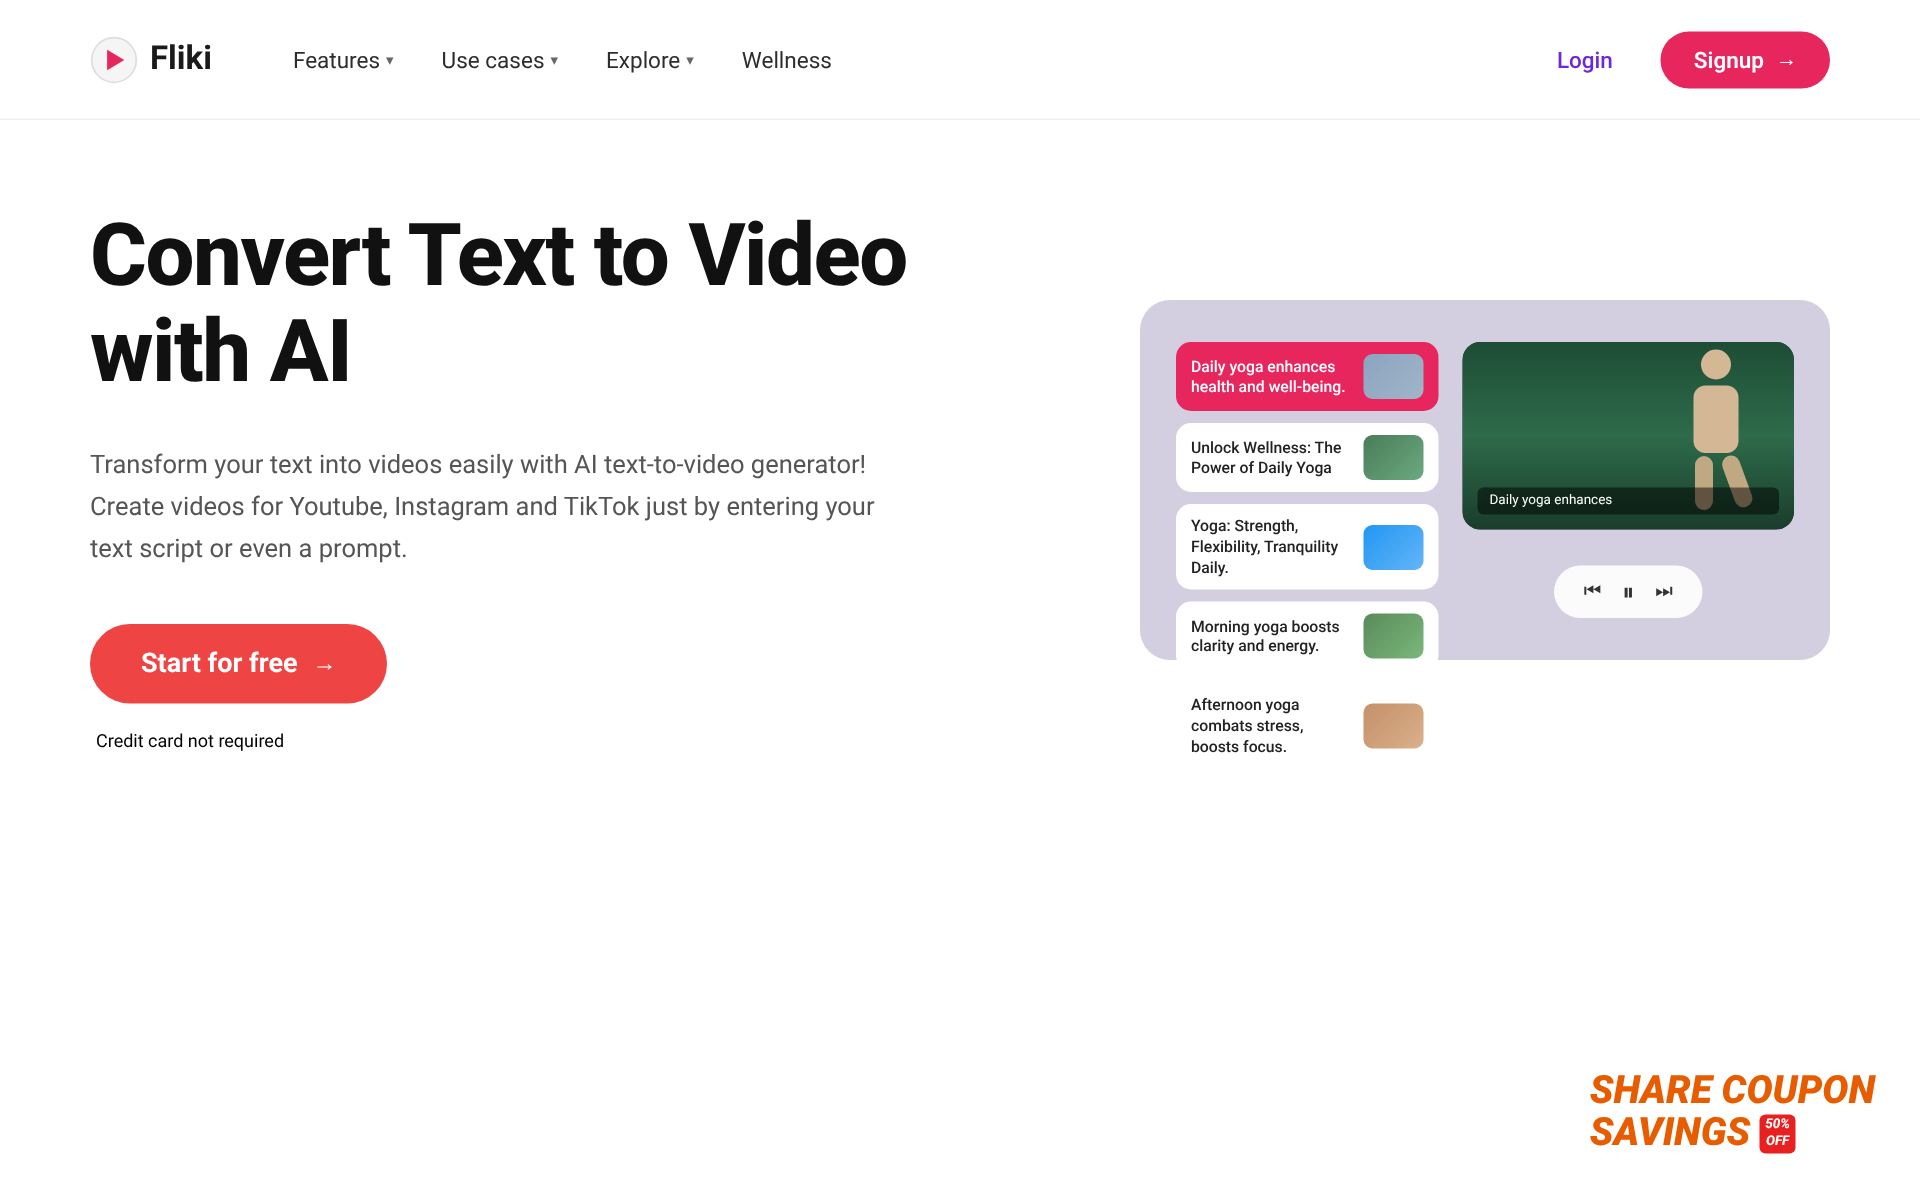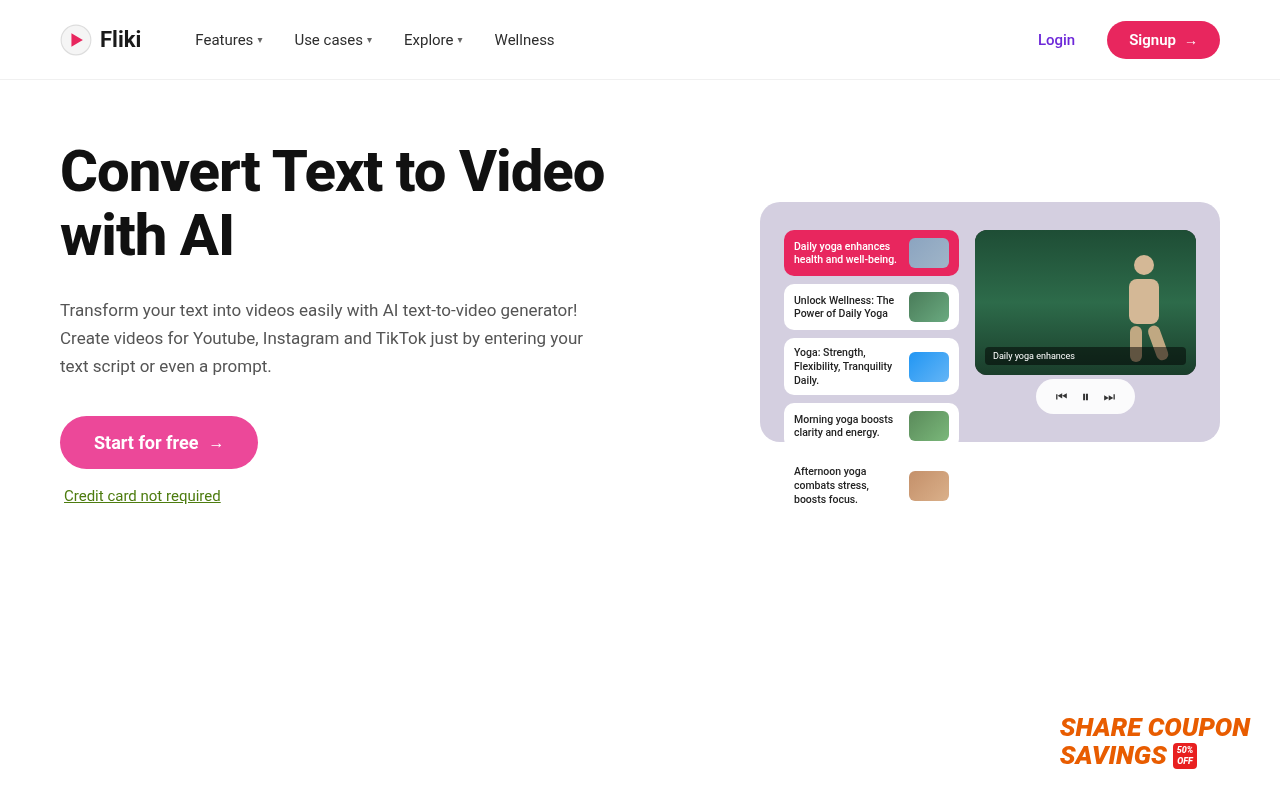--- a/index.html
+++ b/index.html
@@ -108,36 +108,35 @@
       font-size: 17px;
       line-height: 1.65;
       color: #555555;
       margin-bottom: 36px;
       max-width: 540px;
     }
     .start-btn {
       display: inline-flex;
       align-items: center;
       gap: 10px;
-      background: #ec4899;
+      background: #ef4444;
       color: white;
       font-size: 18px;
       font-weight: 700;
       padding: 16px 34px;
       border-radius: 40px;
       cursor: pointer;
       margin-bottom: 14px;
     }
     .start-btn .arrow { font-size: 16px; }
     .credit-note {
-      font-size: 15px;
-      color: #4d7c0f;
+      font-size: 12px;
+      color: #000000;
       margin-top: 4px;
       margin-left: 4px;
-      text-decoration: underline;
     }
 
     
     .hero-right {
       flex: 0 0 460px;
       position: relative;
     }
     .mockup-container {
       background: #d4cfe0;
       border-radius: 20px;
@@ -190,21 +189,21 @@
     .thumb-yoga2 { background: linear-gradient(135deg, #4a7c59 0%, #6aaa80 100%); }
     .thumb-yoga3 { background: linear-gradient(135deg, #2196F3 0%, #64B5F6 100%); }
     .thumb-yoga4 { background: linear-gradient(135deg, #5a8a5a 0%, #7ab87a 100%); }
     .thumb-yoga5 { background: linear-gradient(135deg, #c4906a 0%, #dab08a 100%); }
 
     
     .preview-panel {
       flex: 1;
       display: flex;
       flex-direction: column;
-      gap: 4px;
+      gap: 24px;
     }
     .video-preview {
       background: #2a2a2a;
       border-radius: 12px;
       width: 100%;
       height: 185px;
       position: relative;
       overflow: hidden;
     }
     .video-caption {

